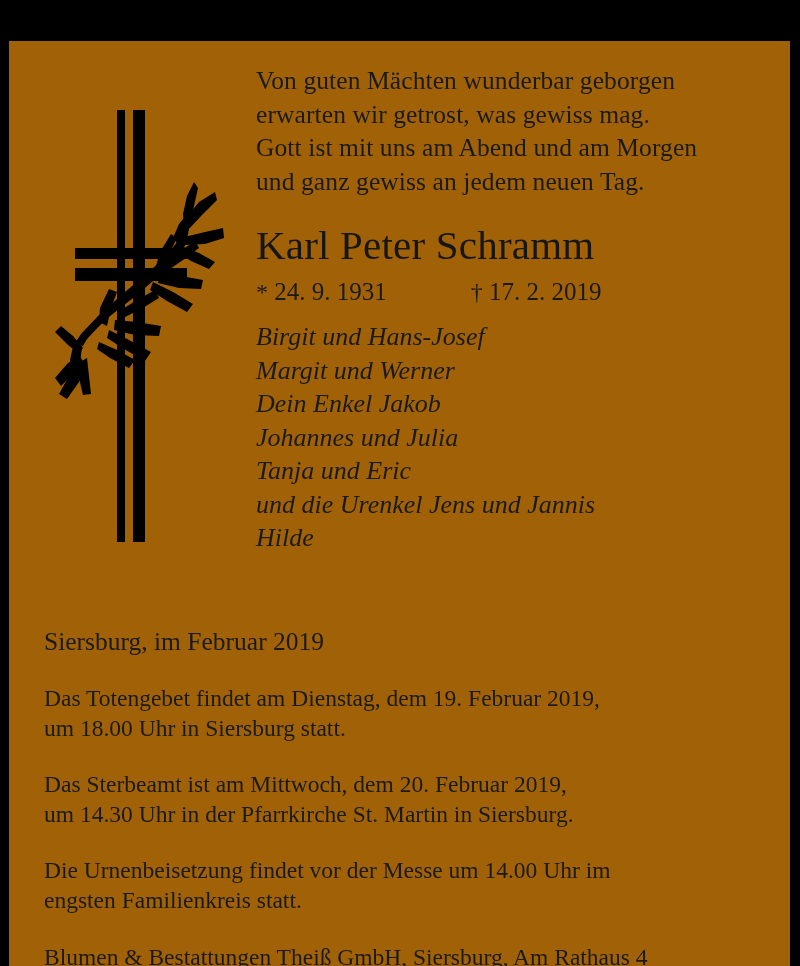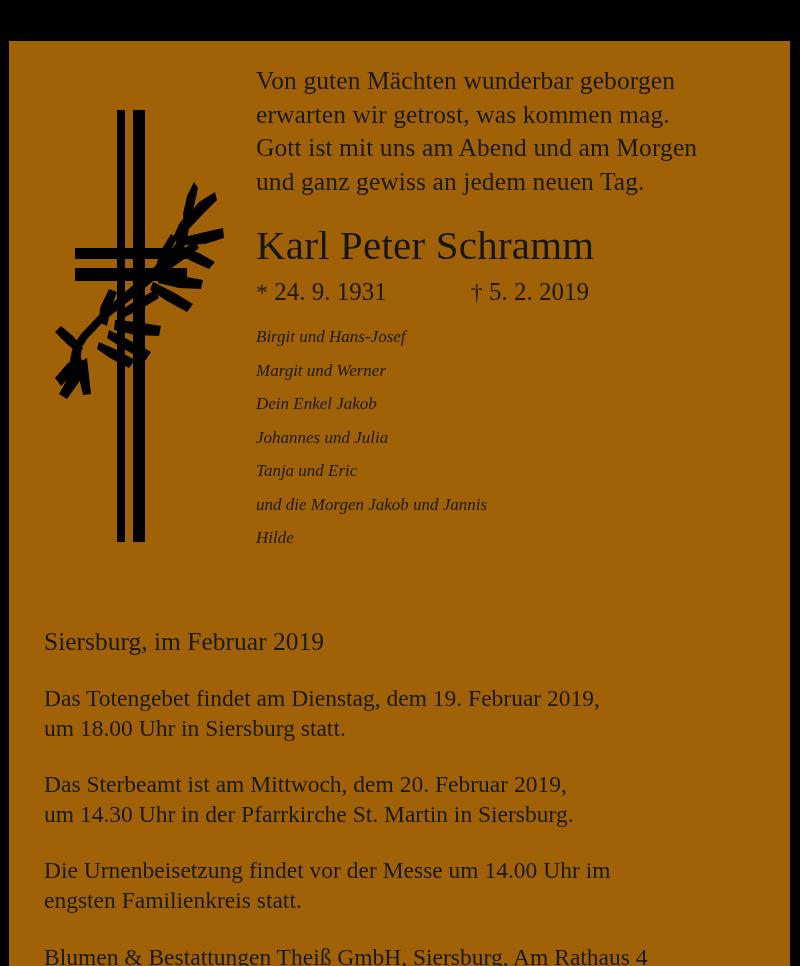--- a/index.html
+++ b/index.html
@@ -76,21 +76,21 @@
   #dedication {
     margin-top: 25px;
     font-size: 25.5px;
     line-height: 31px;
     color: #1a1a1a;
     white-space: nowrap;
   }
 
   #family {
     margin-top: 13px;
-    font-size: 17px;
+    font-size: 26px;
     line-height: 33.5px;
     font-style: italic;
     color: #1a1a1a;
   }
   #family div { white-space: nowrap; }
 
   
   #lower {
     position: absolute;
     left: 35px;
@@ -160,39 +160,39 @@
           <path d="M36 252 L26 240 L14 230 L8 236 L20 248 L32 258 Z"></path>
           <path d="M40 262 L42 280 L44 298 L36 299 L32 282 L33 266 Z"></path>
         </g>
       </svg>
     </div>
 
     <div id="upper">
 
       <div class="verse">
         <div>Von guten Mächten wunderbar geborgen</div>
-        <div>erwarten wir getrost, was kommen mag.</div>
+        <div>erwarten wir getrost, was gewiss mag.</div>
         <div>Gott ist mit uns am Abend und am Morgen</div>
         <div>und ganz gewiss an jedem neuen Tag.</div>
       </div>
 
       <div id="name">Karl Peter Schramm</div>
 
       <div id="dates">
-        <span class="born"><span class="sym">*</span>&nbsp;<span>24. 9. 1931</span></span><span class="died"><span class="sym">†</span>&nbsp;<span>5. 2. 2019</span></span>
+        <span class="born"><span class="sym">*</span>&nbsp;<span>24. 9. 1931</span></span><span class="died"><span class="sym">†</span>&nbsp;<span>17. 2. 2019</span></span>
       </div>
 
 
       <div id="family">
         <div>Birgit und Hans-Josef</div>
         <div>Margit und Werner</div>
         <div>Dein Enkel Jakob</div>
         <div>Johannes und Julia</div>
         <div>Tanja und Eric</div>
-        <div>und die Morgen Jakob und Jannis</div>
+        <div>und die Urenkel Jens und Jannis</div>
         <div>Hilde</div>
       </div>
     </div>
 
     <div id="lower">
 
       <div id="place">Siersburg, im Februar 2019</div>
 
       <div class="para">
         <div>Das Totengebet findet am Dienstag, dem 19. Februar 2019,</div>

